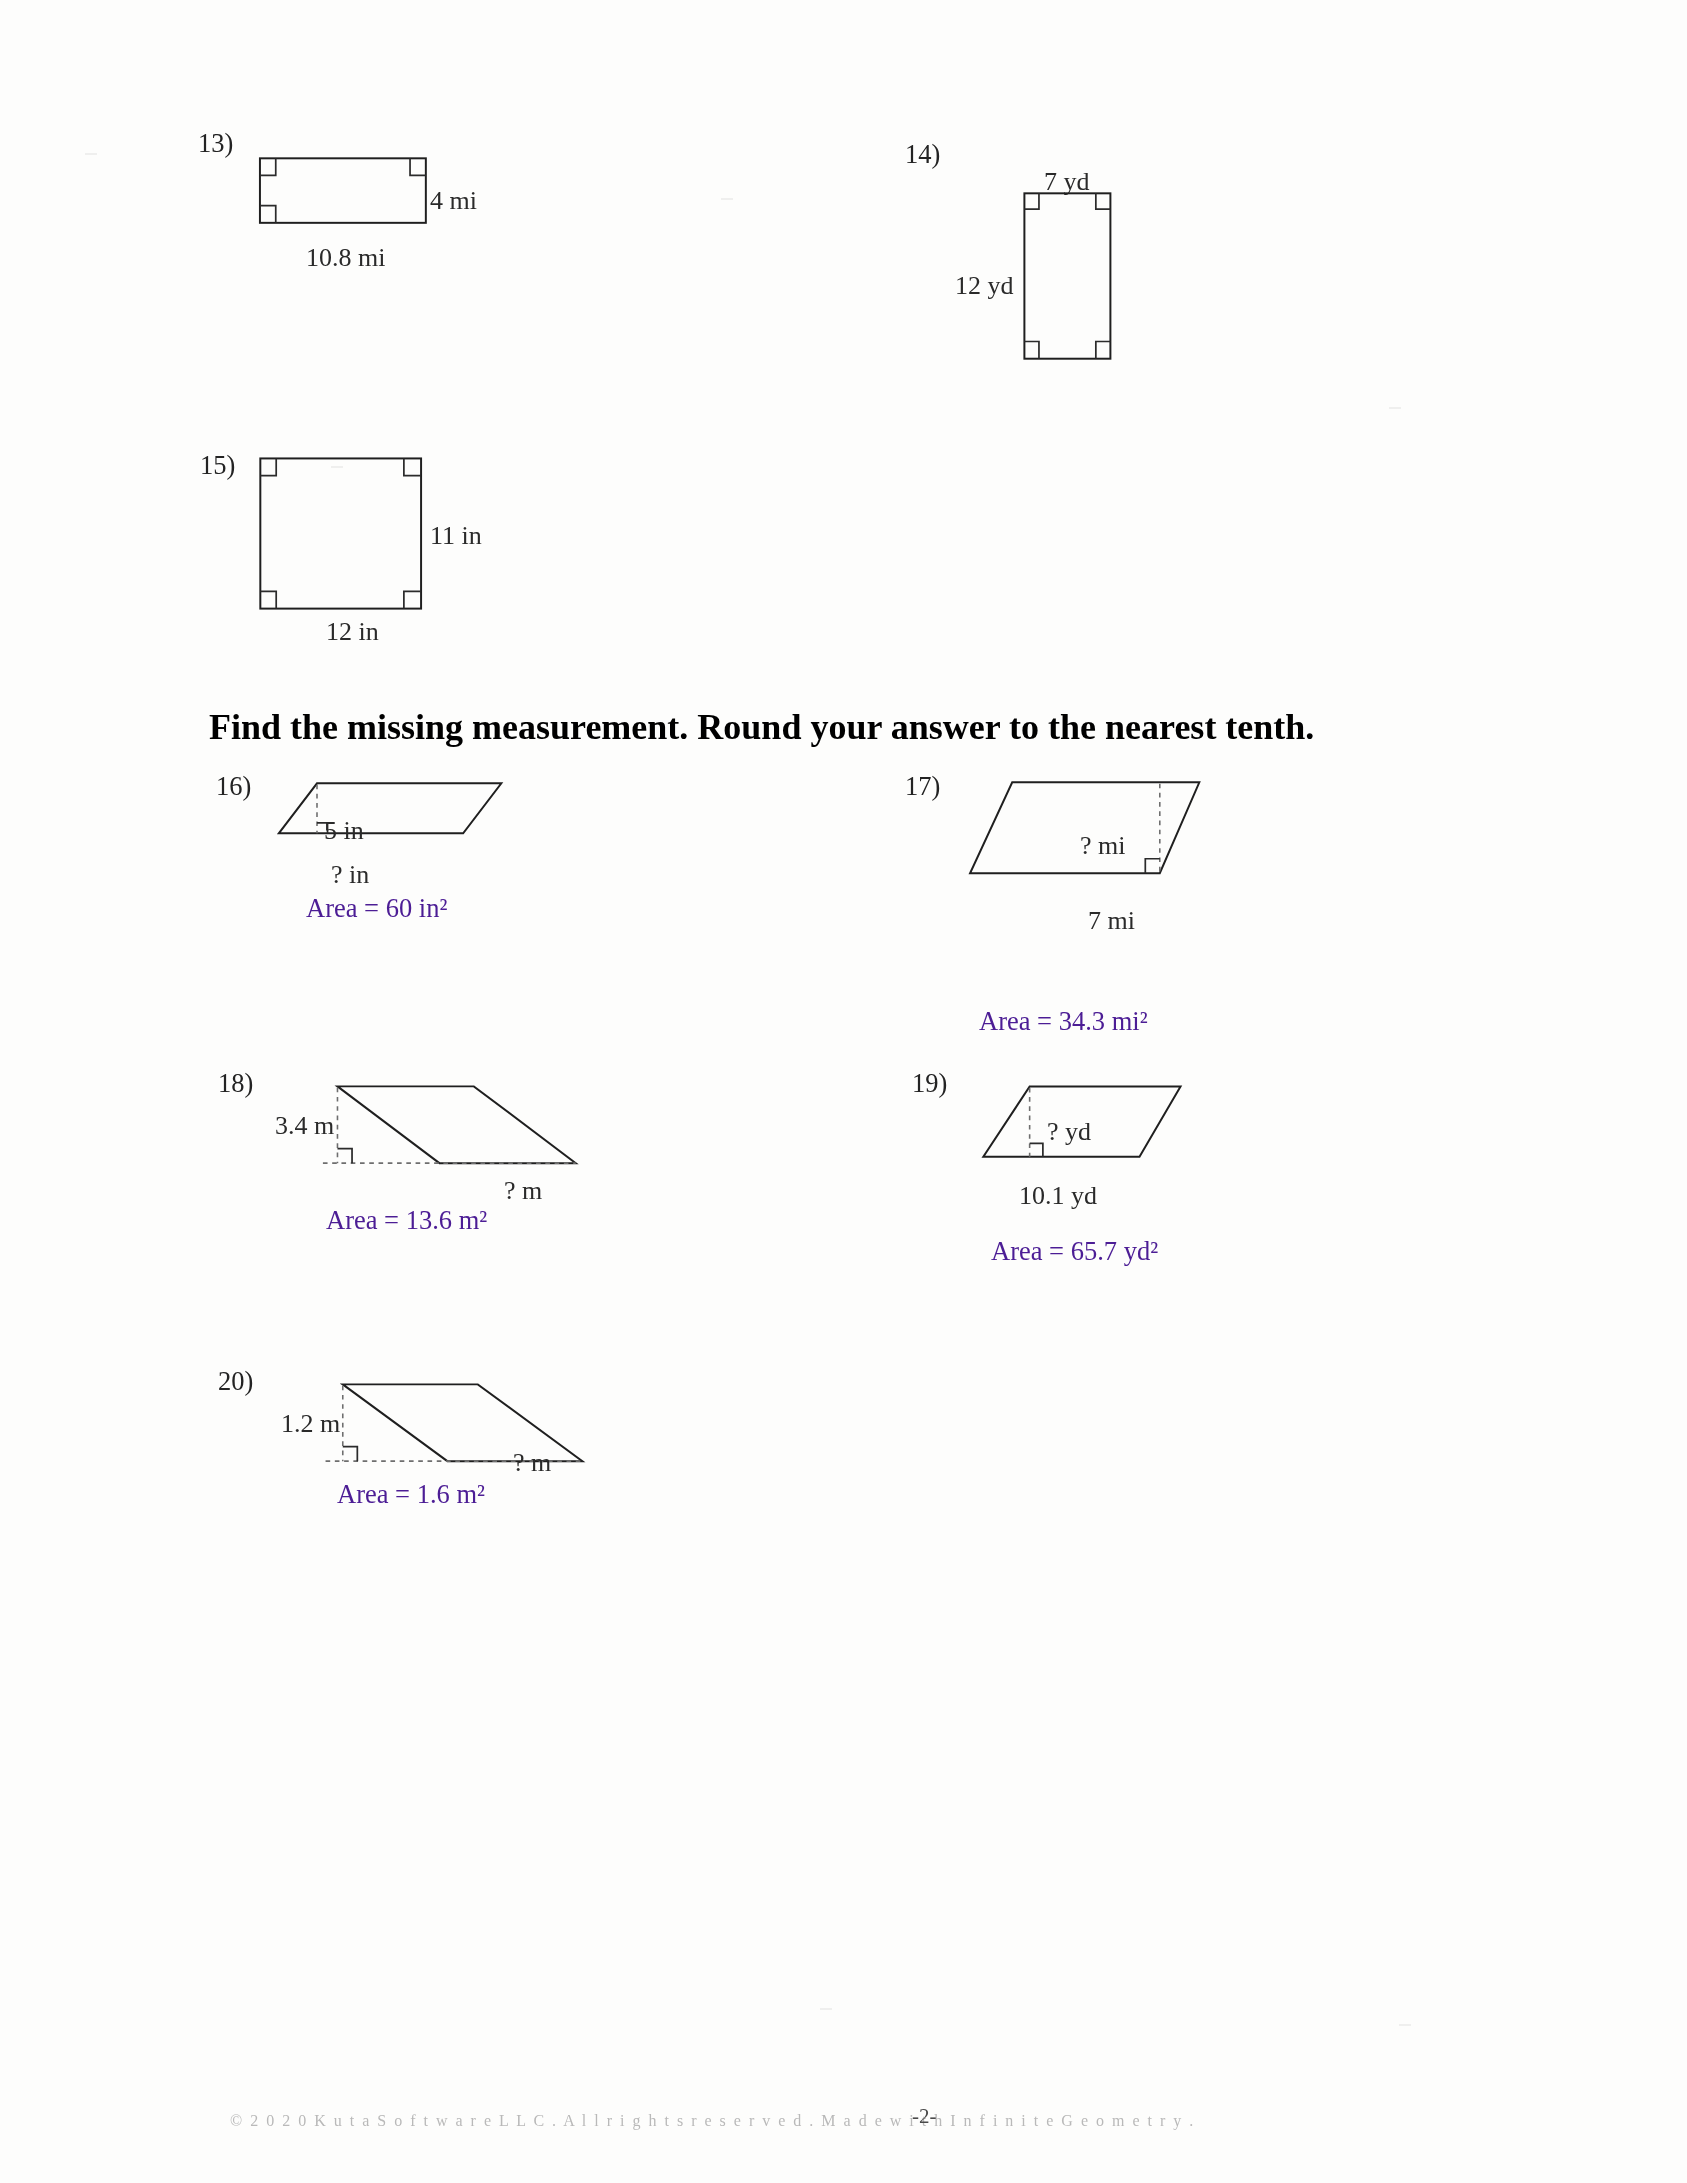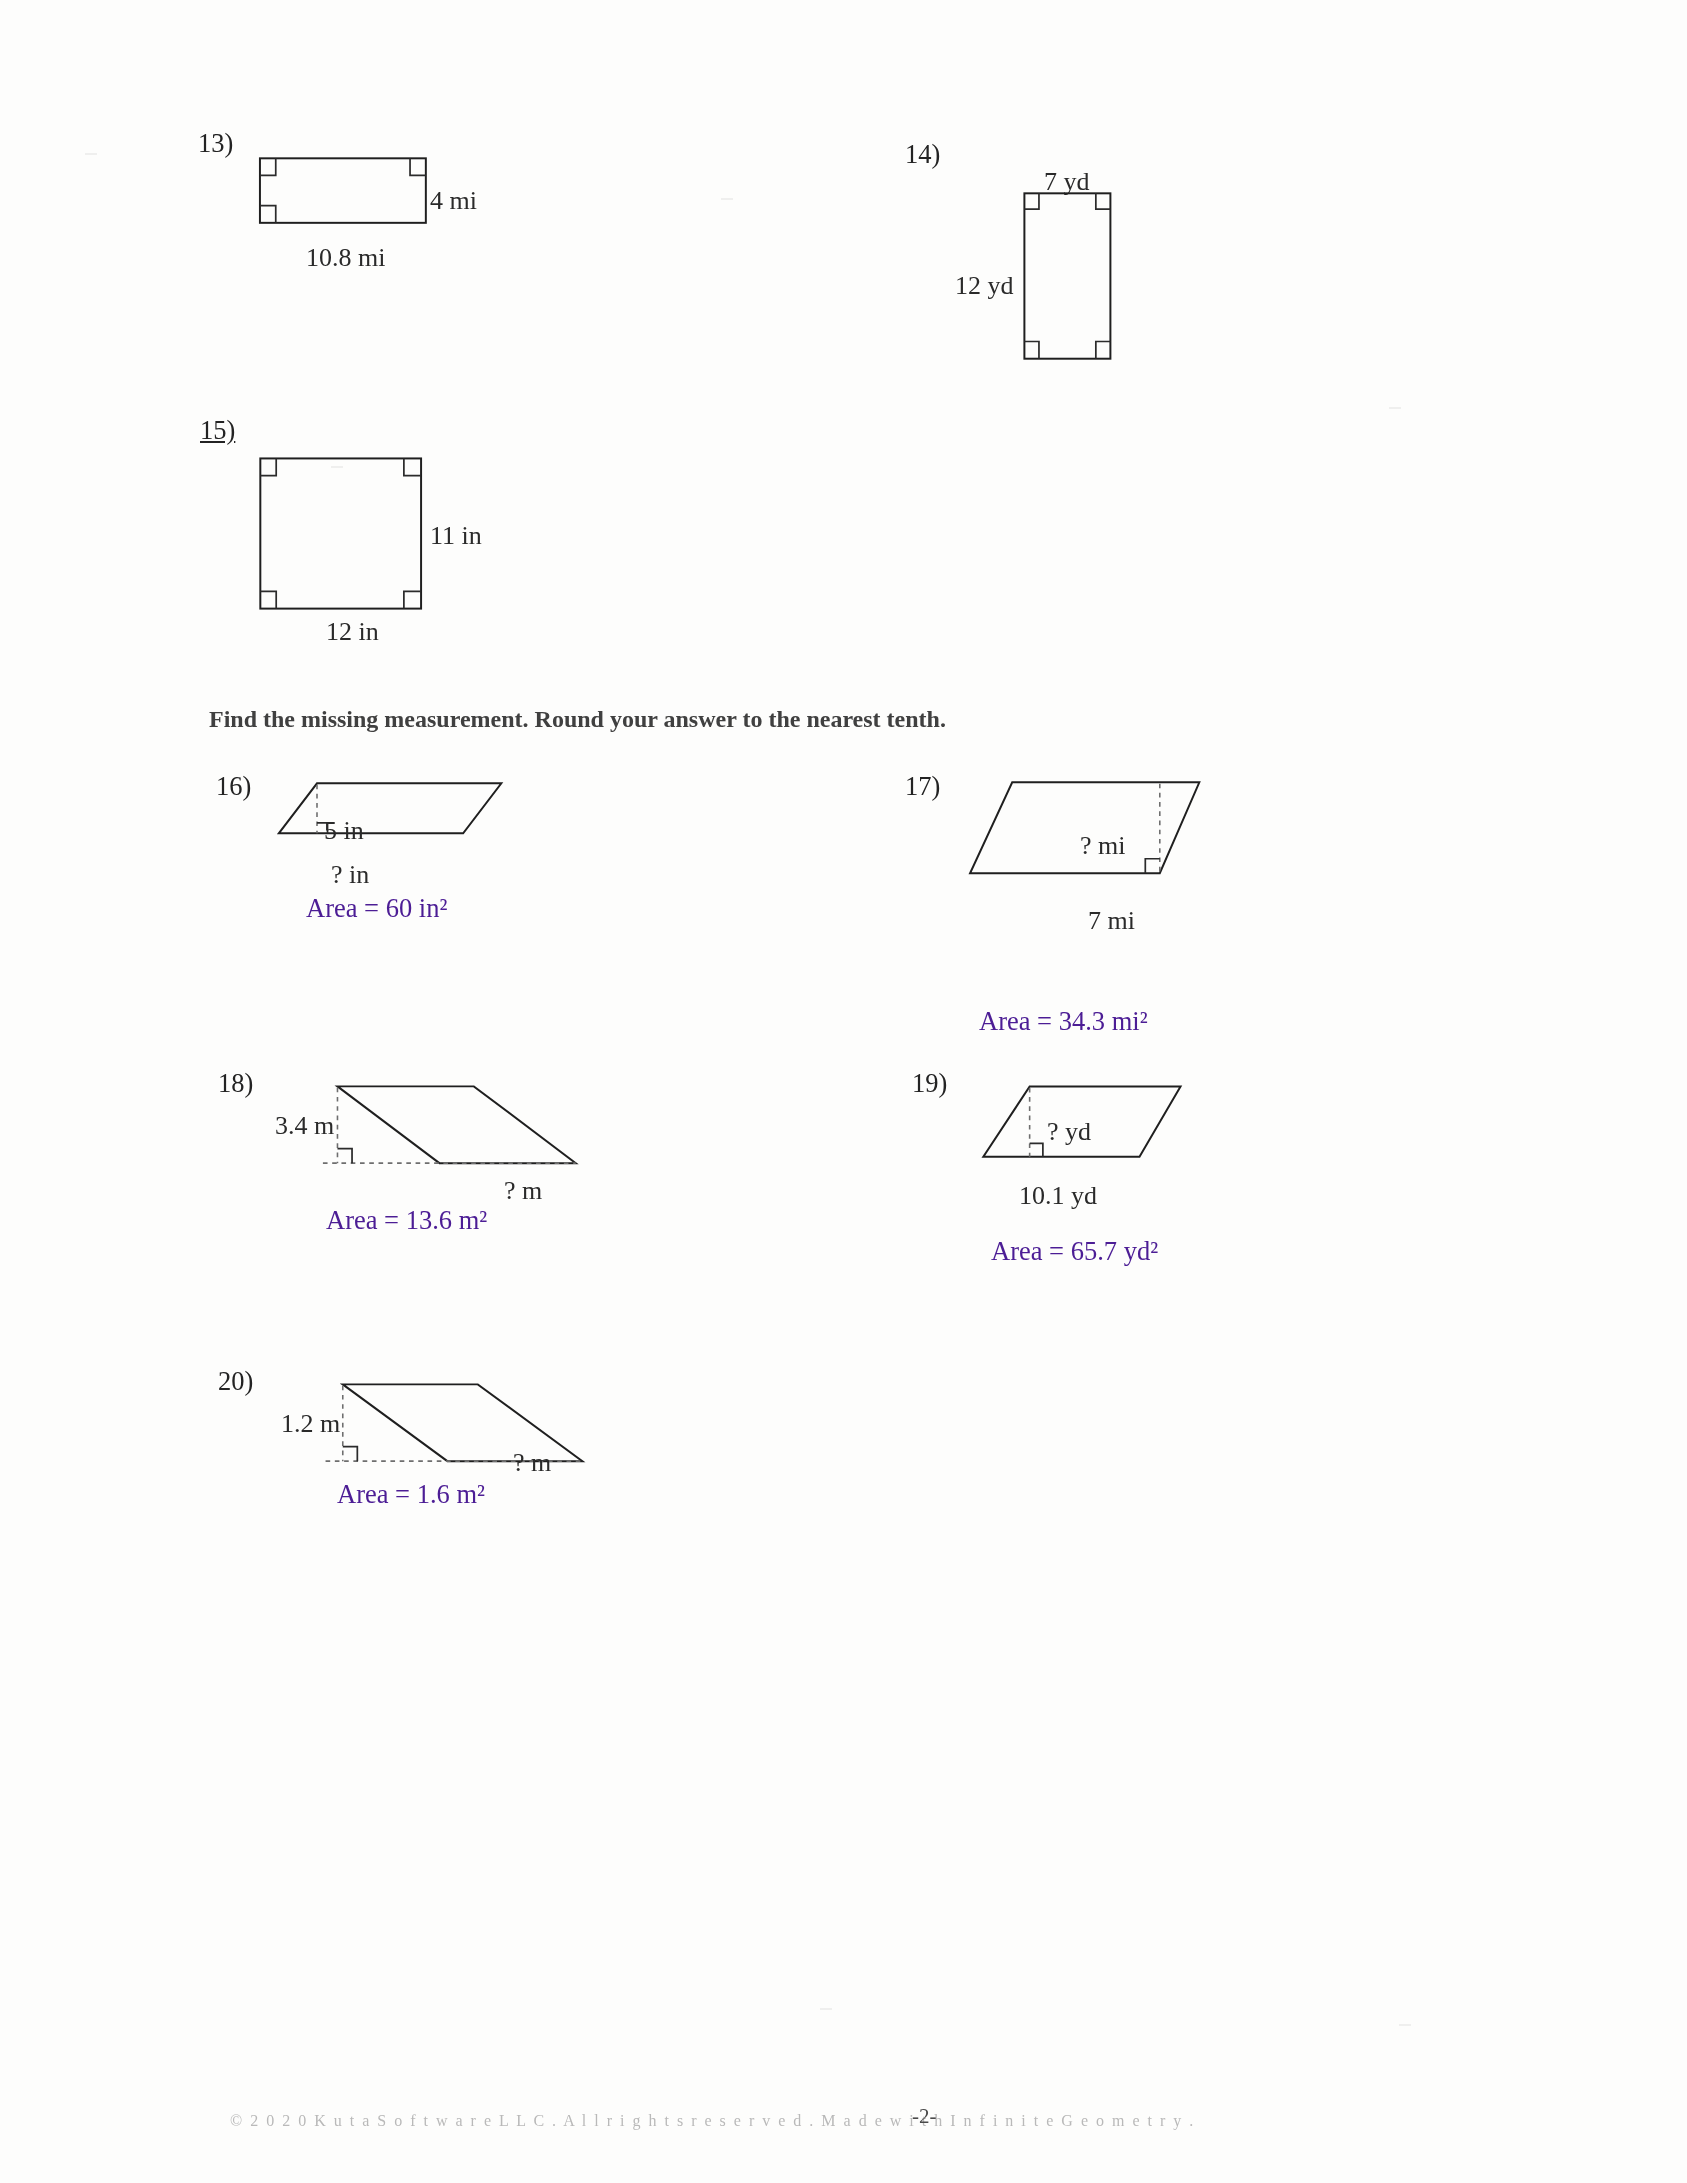--- a/index.html
+++ b/index.html
@@ -37,22 +37,22 @@
     position: absolute;
     font-family: "Liberation Serif", serif;
     font-size: 26.5px;
     color: #4c1d95;
     white-space: nowrap;
   }
   .instruction {
     position: absolute;
     font-family: "Liberation Serif", serif;
     font-weight: bold;
-    font-size: 24px;
-    color: #404040;
+    font-size: 36px;
+    color: #000000;
     white-space: nowrap;
   }
   .footer {
     position: absolute;
     font-family: "Liberation Serif", serif;
     font-size: 16px;
     color: #b9b9b9;
     letter-spacing: 2px;
     white-space: nowrap;
   }
@@ -111,21 +111,21 @@
   <div class="dim-label" style="left:1044px;top:167px;">7 yd</div>
   <svg style="left:1023px;top:192px;width:106px;height:172px;" viewBox="0 0 160 260" width="106" height="172">
     <rect class="shape-line" x="2" y="2" width="130" height="250"></rect>
     <polyline class="rightangle" points="2,26 24,26 24,2"></polyline>
     <polyline class="rightangle" points="110,2 110,26 132,26"></polyline>
     <polyline class="rightangle" points="2,226 24,226 24,252"></polyline>
     <polyline class="rightangle" points="110,252 110,226 132,226"></polyline>
   </svg>
   <div class="dim-label" style="left:955px;top:271px;">12 yd</div>
 
-  <div class="prob-num" style="left:200px;top:415px;text-decoration:underline;">15)</div>
+  <div class="prob-num" style="left:200px;top:450px;">15)</div>
   <svg style="left:259px;top:457px;width:172px;height:159px;" viewBox="0 0 260 240" width="172" height="159">
     <rect class="shape-line" x="2" y="2" width="243" height="227"></rect>
     <polyline class="rightangle" points="2,28 26,28 26,2"></polyline>
     <polyline class="rightangle" points="219,2 219,28 245,28"></polyline>
     <polyline class="rightangle" points="2,203 26,203 26,229"></polyline>
     <polyline class="rightangle" points="219,229 219,203 245,203"></polyline>
   </svg>
   <div class="dim-label" style="left:430px;top:521px;">11 in</div>
   <div class="dim-label" style="left:326px;top:617px;">12 in</div>
 

